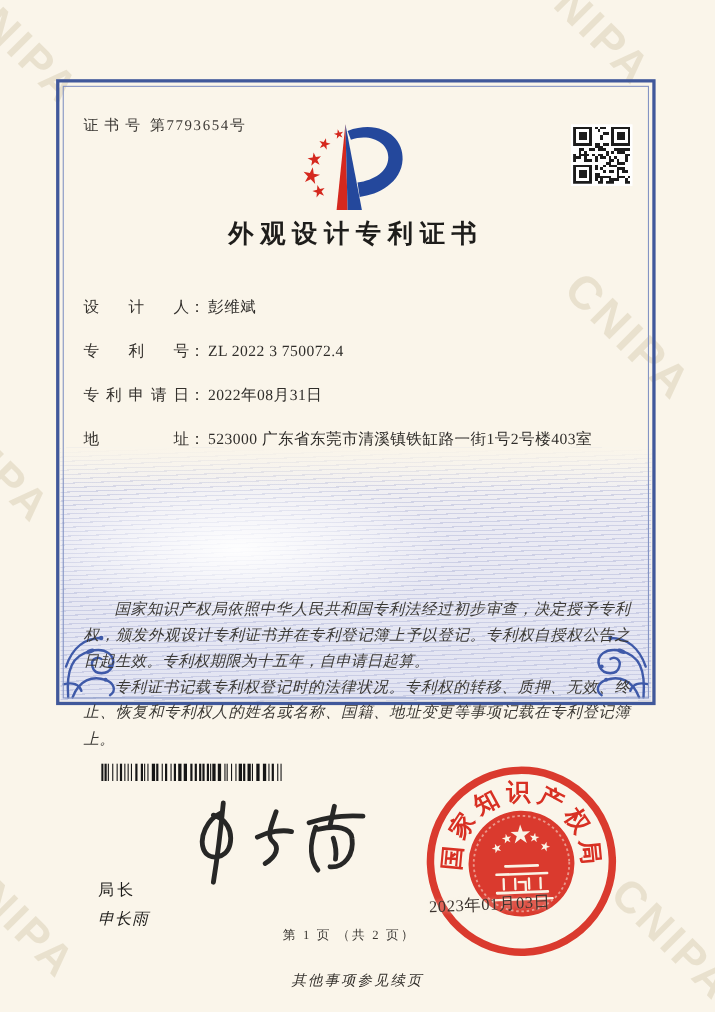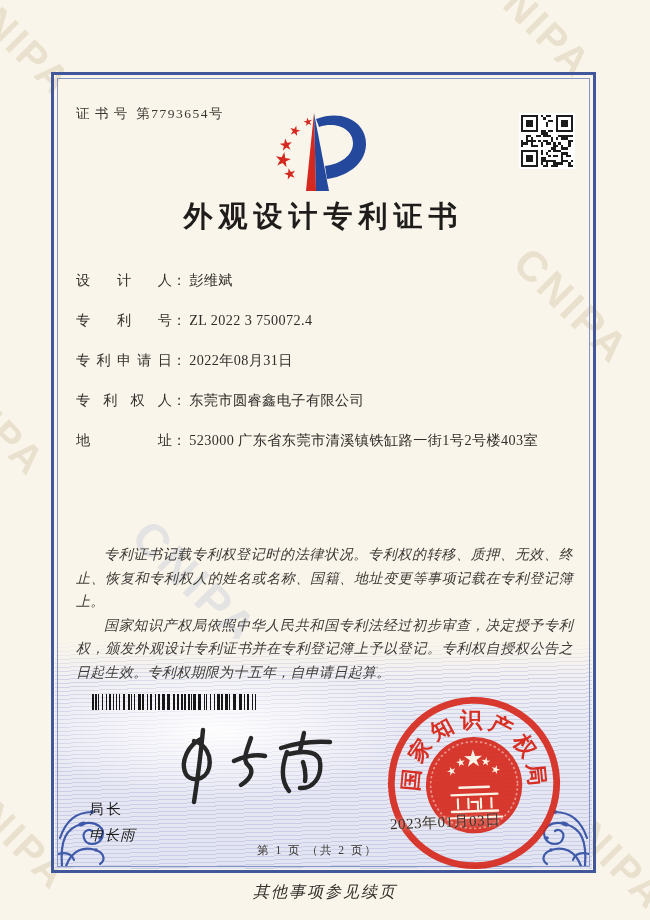--- a/index.html
+++ b/index.html
@@ -18,21 +18,21 @@
   }
   .wm1{left:-52px;top:18px;}
   .wm2{left:468px;top:0px;}
   .wm3{left:-78px;top:398px;}
   .wm4{left:500px;top:282px;font-size:42px;}
   .wm5{left:118px;top:556px;font-size:46px;color:rgba(172,178,208,0.28);}
   .wm6{left:-55px;top:812px;}
   .wm7{left:542px;top:832px;}
   
   .frame{
-    position:absolute;left:51px;top:72px;width:545px;height:801px;
+    position:absolute;left:51px;top:72px;width:545px;height:569px;
     box-sizing:border-box;border:3px solid #40589b;z-index:1;
   }
   .frame-inner{
     position:absolute;inset:3px;border:1px solid #8494c4;z-index:3;pointer-events:none;
   }
   
   .wave-zone{
     position:absolute;left:1px;right:1px;bottom:1px;height:230px;z-index:1;
     background:
       radial-gradient(ellipse 270px 95px at 30% 40%, rgba(255,255,255,.95), rgba(255,255,255,0) 72%),
@@ -47,21 +47,21 @@
   .corner-l{left:2px;bottom:2px;}
   .corner-r{right:2px;bottom:2px;transform:scaleX(-1);}
   
   .cert-no{position:absolute;left:22px;top:30px;z-index:4;font-size:13.5px;letter-spacing:1px;color:#3a3733;}
   .cert-no .val{margin-left:8px;letter-spacing:1.5px;}
   .logo{position:absolute;left:50%;transform:translateX(-50%);top:30px;z-index:4;}
   .qr{position:absolute;left:465px;top:38px;width:56px;height:56px;background:#fff;padding:2px;box-sizing:border-box;z-index:4;}
   .qr svg{display:block;width:100%;height:100%;}
   .title{
     position:absolute;left:0;right:0;top:122px;margin:0;z-index:4;
-    text-align:center;font-size:29px;font-weight:700;letter-spacing:6px;color:#1e1d1b;
+    text-align:center;font-size:23px;font-weight:700;letter-spacing:6px;color:#1e1d1b;
   }
   
   .fields{position:absolute;left:22px;right:16px;top:193px;z-index:4;font-size:14.2px;line-height:24px;color:#2f2d2a;}
   .frow{margin-bottom:16px;white-space:nowrap;}
   .flabel{display:inline-block;width:96px;text-align:justify;text-align-last:justify;color:#34312d;vertical-align:top;}
   .fcolon{display:inline-block;margin-right:3px;color:#34312d;}
   .fvalue{letter-spacing:.4px;}
   .flabel.second{margin-left:44px;width:92px;}
   
   .legal{
@@ -80,21 +80,21 @@
   .seal{position:absolute;left:330px;top:618px;z-index:6;transform:rotate(-2deg);opacity:.96;}
   .seal-text{font-size:21px;font-weight:700;letter-spacing:5px;fill:#d7281b;font-family:"Liberation Serif","DejaVu Serif",serif;}
   .seal-date{
     position:absolute;left:336px;top:736px;width:200px;z-index:7;
     font-size:15px;letter-spacing:.5px;color:#3b332e;transform:rotate(-2.5deg);
     text-shadow:0 0 4px rgba(250,244,233,.85);
   }
   .page-num{position:absolute;left:0;right:12px;top:768px;z-index:4;text-align:center;font-size:11.5px;letter-spacing:2px;color:#3a3733;}
   .cont-note{
     position:absolute;left:0;right:0;top:882px;z-index:2;text-align:center;
-    font-size:16px;font-style:italic;letter-spacing:2px;color:#33302c;
+    font-size:13px;font-style:italic;letter-spacing:2px;color:#33302c;
   }
 </style>
 </head>
 <body>
 
 <div class="wm wm1">CNIPA</div>
 <div class="wm wm2">CNIPA</div>
 <div class="wm wm3">CNIPA</div>
 <div class="wm wm4">CNIPA</div>
 <div class="wm wm5">CNIPA</div>
@@ -167,30 +167,27 @@
     <div class="frow">
       <span class="flabel">设计人</span><span class="fcolon">：</span><span class="fvalue">彭维斌</span>
     </div>
     <div class="frow">
       <span class="flabel">专利号</span><span class="fcolon">：</span><span class="fvalue">ZL 2022 3 750072.4</span>
     </div>
     <div class="frow">
       <span class="flabel">专利申请日</span><span class="fcolon">：</span><span class="fvalue">2022年08月31日</span>
     </div>
     <div class="frow">
-      <span class="flabel">专利权人</span><span class="fcolon">：</span><span class="fvalue">东莞市圆睿鑫电子有限公司</span>
-    </div>
-    <div class="frow">
       <span class="flabel">地址</span><span class="fcolon">：</span><span class="fvalue">523000 广东省东莞市清溪镇铁缸路一街1号2号楼403室</span>
     </div>
   </div>
 
   <div class="legal">
+    <p>国家知识产权局依照中华人民共和国专利法经过初步审查，决定授予专利权，颁发外观设计专利证书并在专利登记簿上予以登记。专利权自授权公告之日起生效。专利权期限为十五年，自申请日起算。</p>
     <p>专利证书记载专利权登记时的法律状况。专利权的转移、质押、无效、终止、恢复和专利权人的姓名或名称、国籍、地址变更等事项记载在专利登记簿上。</p>
-    <p>国家知识产权局依照中华人民共和国专利法经过初步审查，决定授予专利权，颁发外观设计专利证书并在专利登记簿上予以登记。专利权自授权公告之日起生效。专利权期限为十五年，自申请日起算。</p>
   </div>
 
   <div class="barcode">
     <svg id="bars" width="170" height="16">
         <rect x="0" y="0" width="2" height="16" fill="#161616"></rect>
         <rect x="3" y="0" width="2" height="16" fill="#161616"></rect>
         <rect x="6" y="0" width="1" height="16" fill="#161616"></rect>
         <rect x="10" y="0" width="1" height="16" fill="#161616"></rect>
         <rect x="14" y="0" width="1" height="16" fill="#161616"></rect>
         <rect x="17" y="0" width="2" height="16" fill="#161616"></rect>

